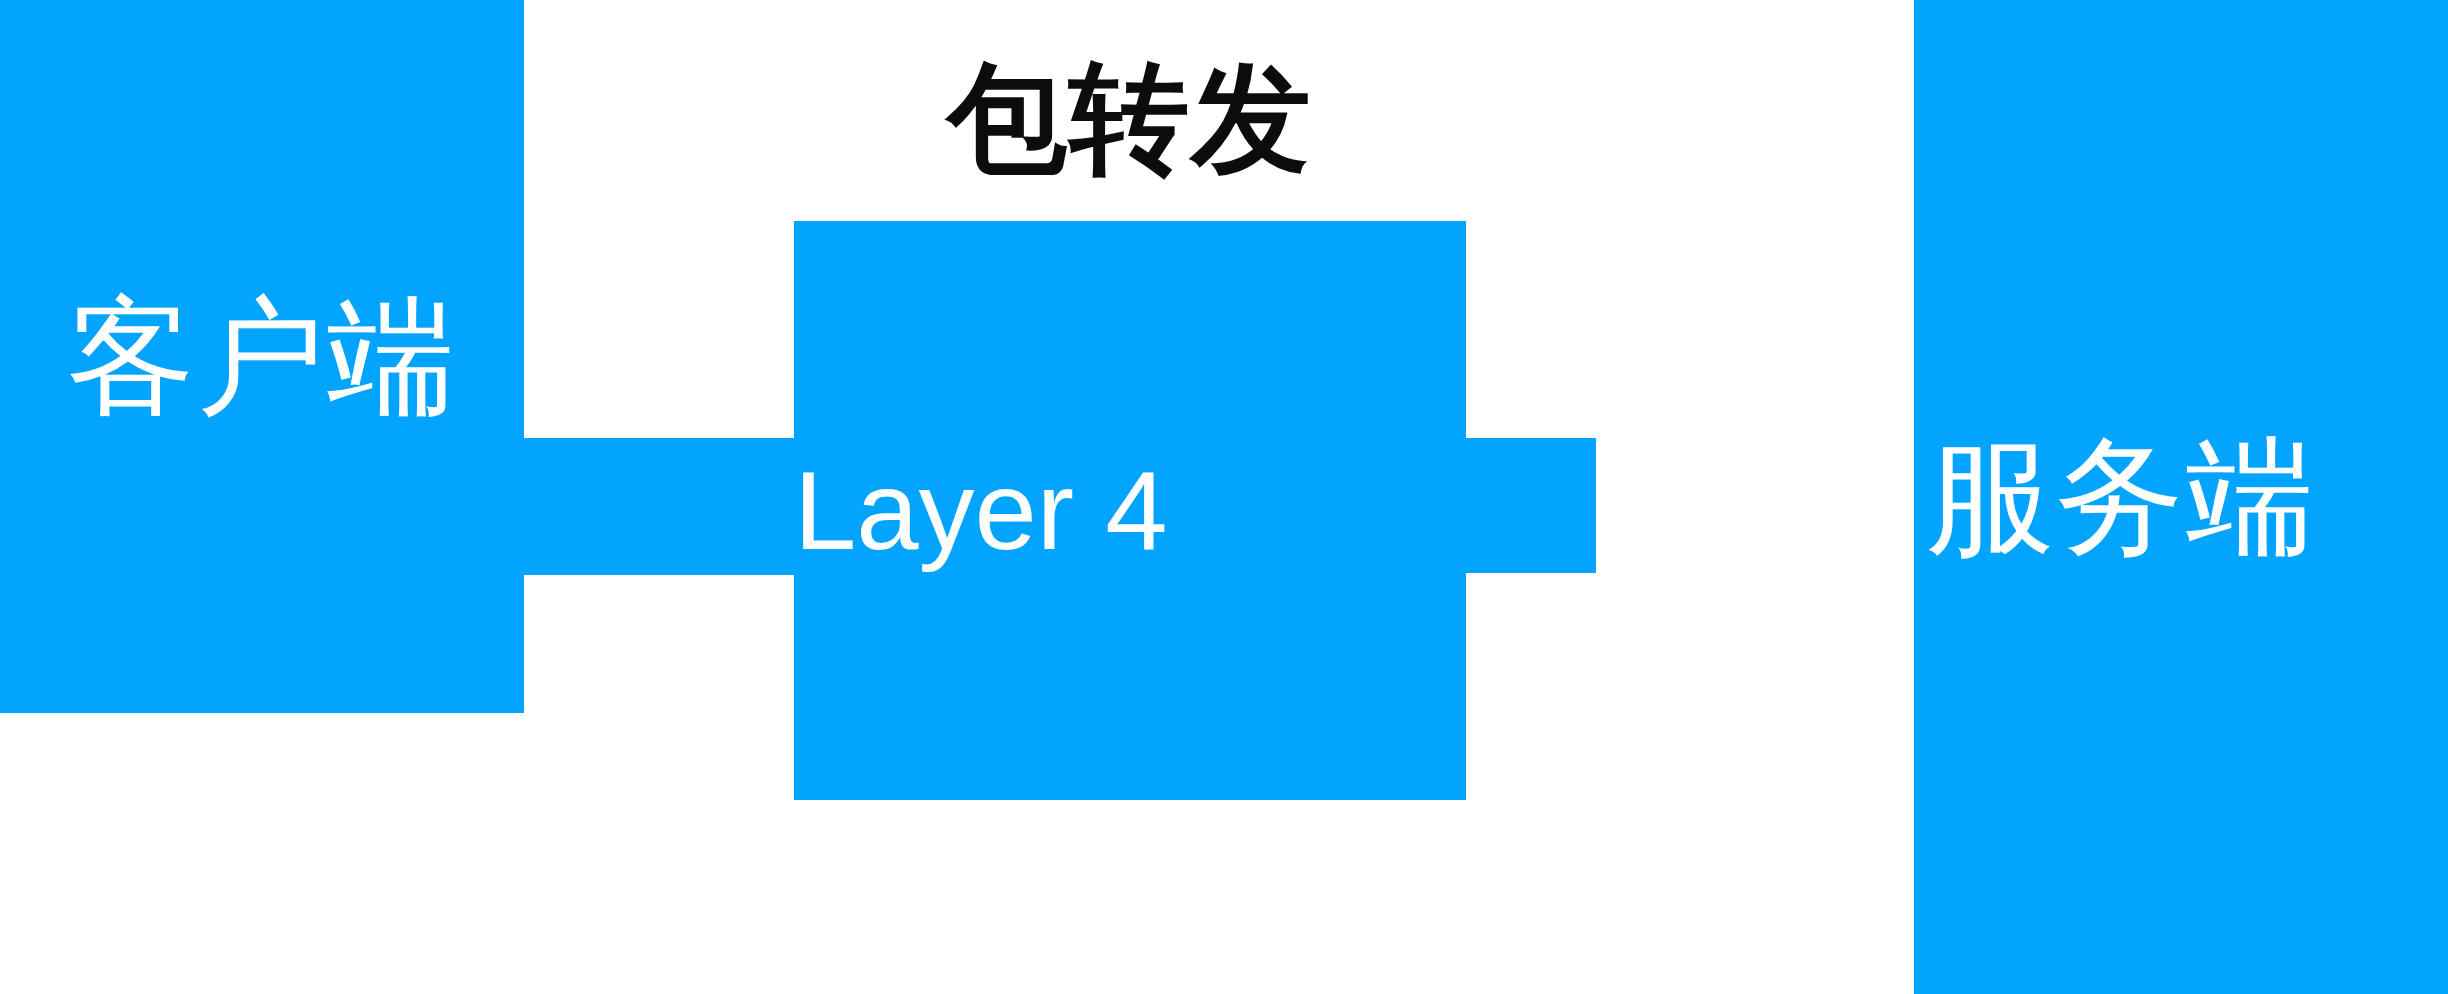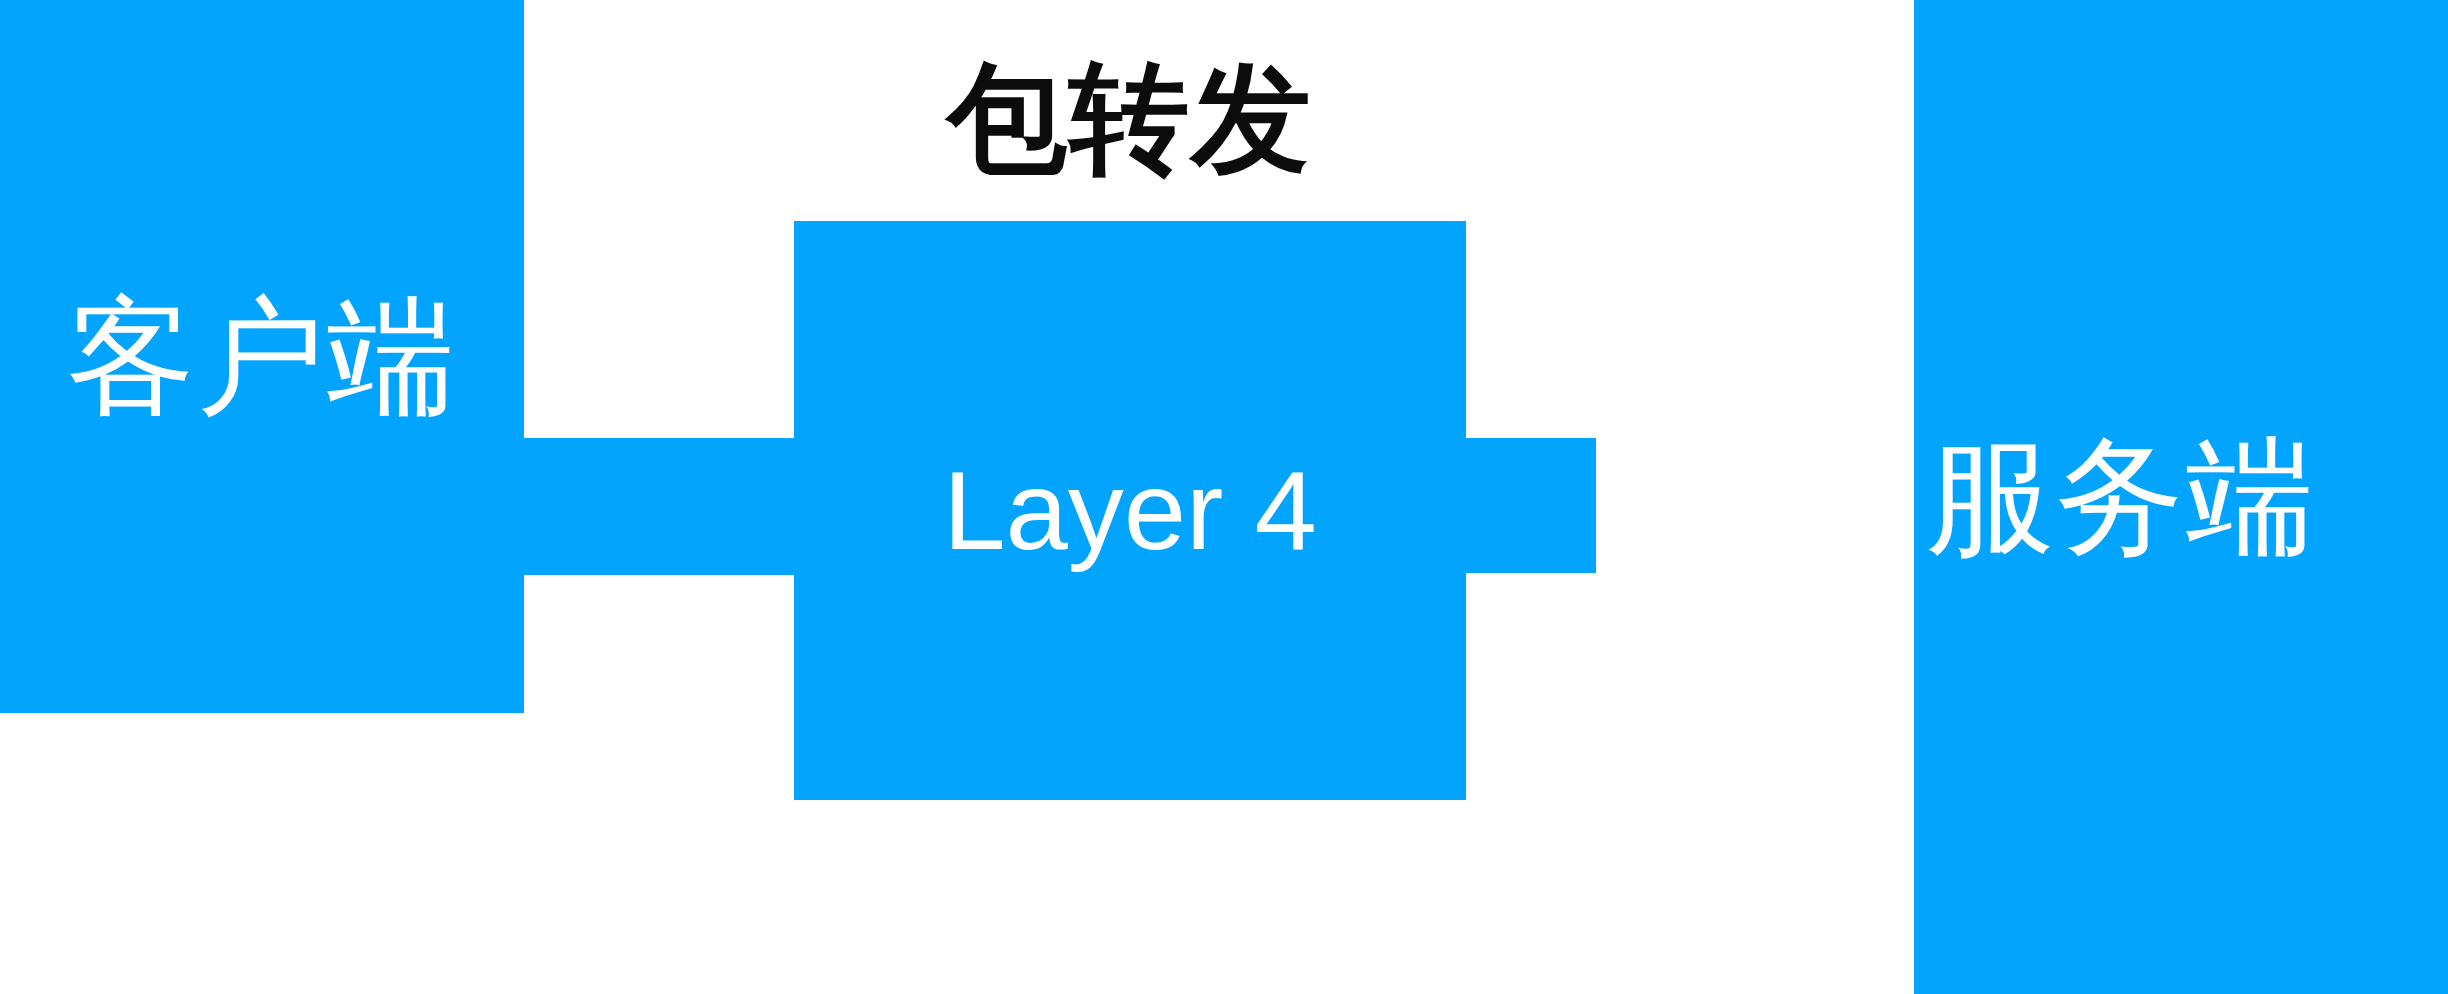--- a/index.html
+++ b/index.html
@@ -50,21 +50,20 @@
   }
 
   
   #layer4-node {
     left: 794px;
     top: 221px;
     width: 672px;
     height: 579px;
     display: flex;
     align-items: center;
-    justify-content: center;
   }
 
   
   #connector-left {
     left: 520px;
     top: 438px;
     width: 278px;
     height: 137px;
   }
 

